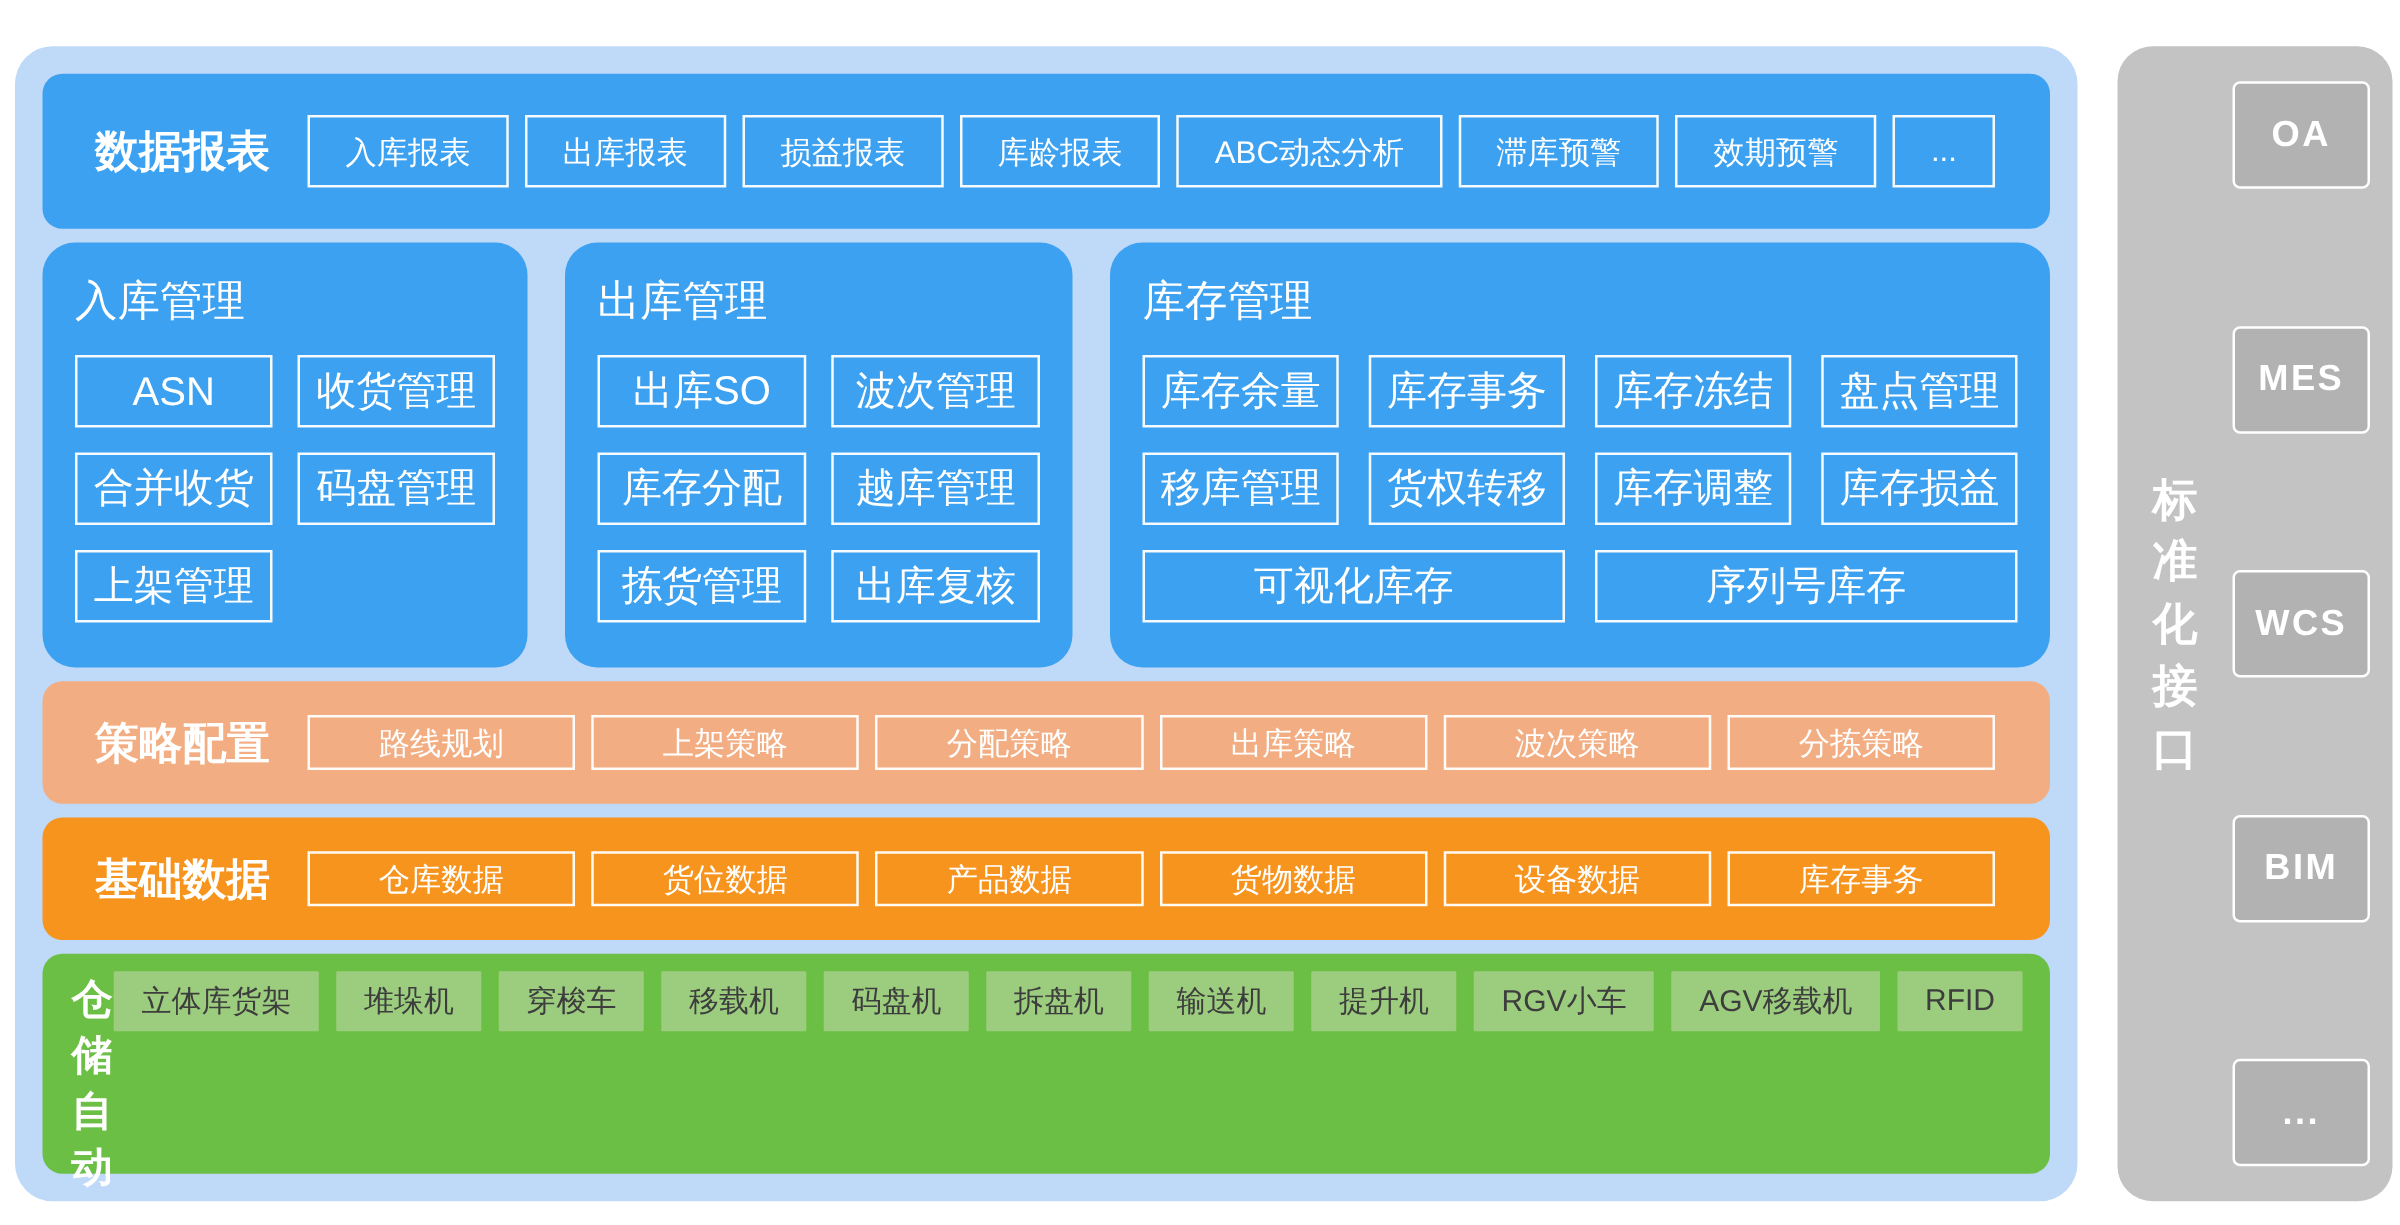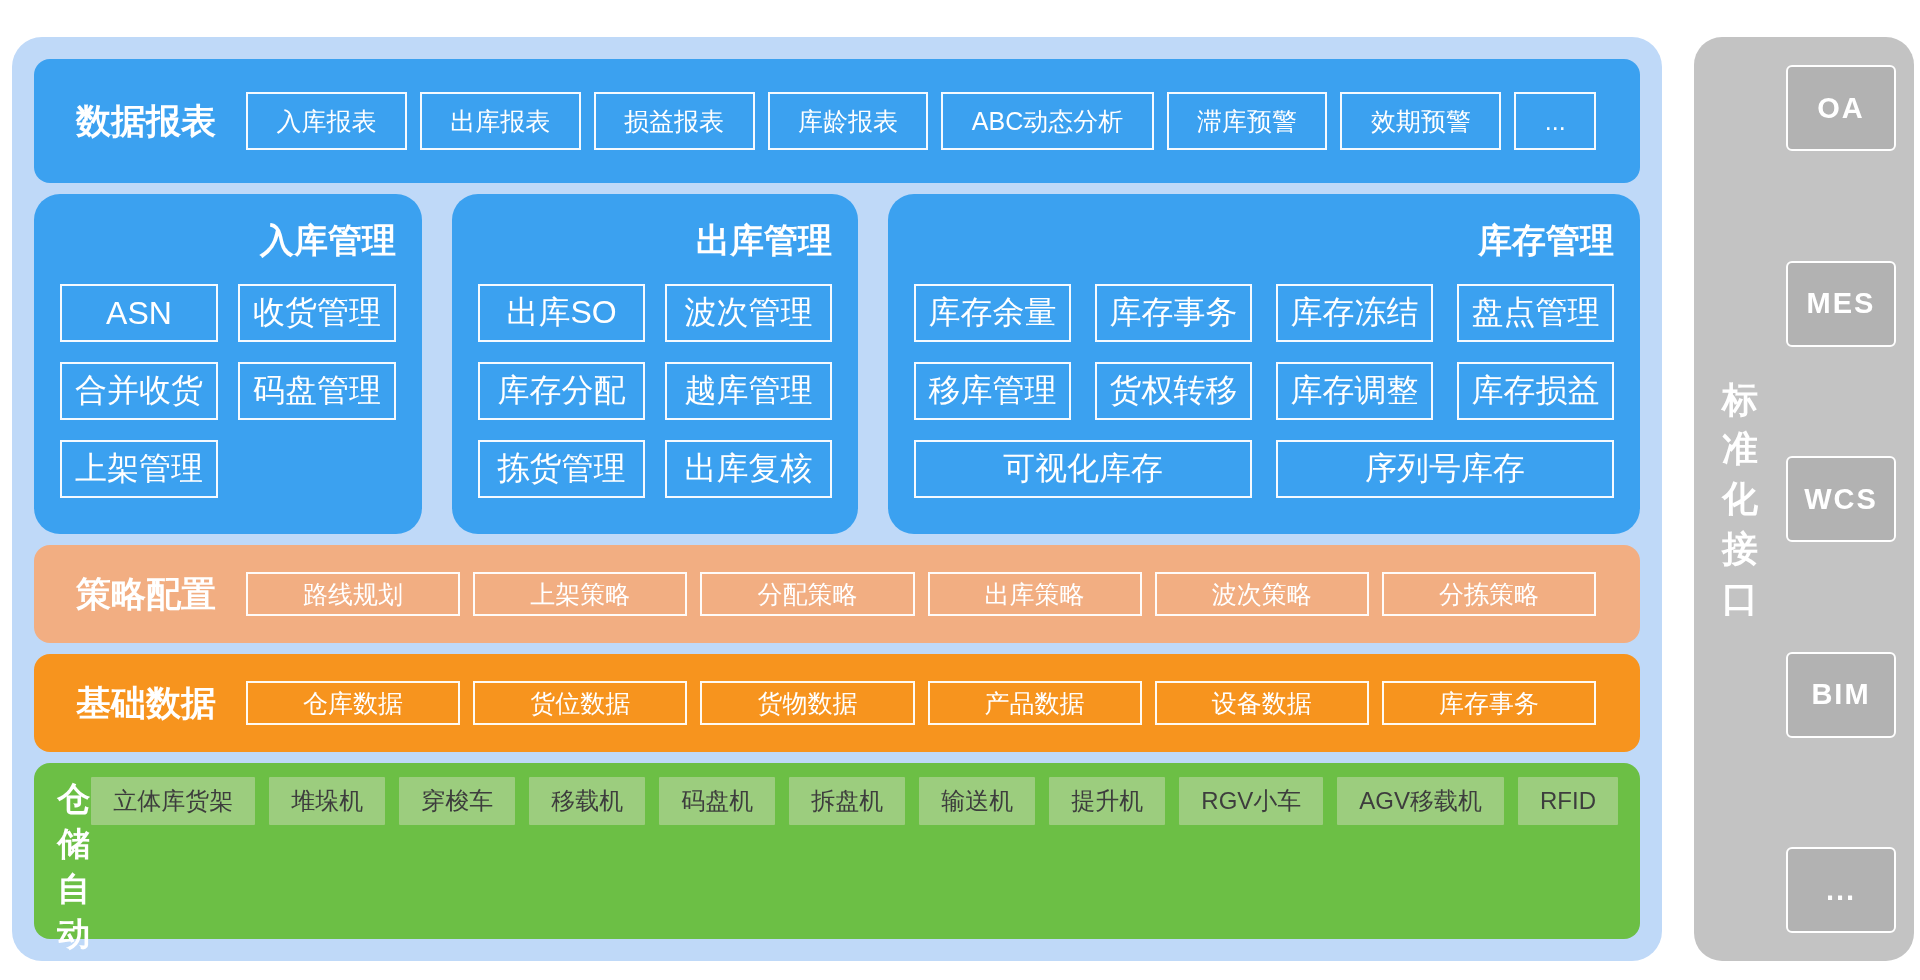--- a/index.html
+++ b/index.html
@@ -20,21 +20,21 @@
   .report-bar { height: 124px; background: #3ba1f0; padding: 0 44px 0 42px; }
   .bar-items { display: flex; flex: 1 1 auto; gap: 13px; align-items: center; }
   .wbox { border: 2px solid rgba(255,255,255,0.95); color: #ffffff; font-size: 25px;
     height: 58px; display: flex; align-items: center; justify-content: center;
     white-space: nowrap; flex: 1 1 auto; padding: 0 10px; }
 
   
   .panels { height: 340px; display: flex; gap: 30px; }
   .panel { background: #3ba1f0; border-radius: 26px; padding: 14px 26px 20px; 
     display: flex; flex-direction: column; }
-  .panel h2 { color: #ffffff; font-size: 34px; font-weight: bold; text-align: right;
+  .panel h2 { color: #ffffff; font-size: 34px; font-weight: normal; text-align: left;
     margin: 10px 0 20px; }
   .panel-inbound  { flex: 0 0 388px; }
   .panel-outbound { flex: 0 0 406px; }
   .panel-inventory{ flex: 1 1 auto; }
   .grid2 { display: grid; grid-template-columns: 1fr 1fr; gap: 20px; }
   .grid4 { display: grid; grid-template-columns: 1fr 1fr 1fr 1fr; gap: 20px 24px; }
   .grid2 .wbox, .grid4 .wbox, .wide-row .wbox { flex: initial; padding: 0; font-size: 32px; }
   .wide-row { display: flex; gap: 24px; margin-top: 20px; }
   .wide-row .wbox { flex: 1 1 0; }
 
@@ -149,22 +149,22 @@
           <div class="wbox">分拣策略</div>
         </div>
     </div>
 
     <div class="hbar base-bar">
       <div class="bar-title">基础数据</div>
       <div class="bar-items">
 
       <div class="wbox">仓库数据</div>
           <div class="wbox">货位数据</div>
+          <div class="wbox">产品数据</div>
           <div class="wbox">货物数据</div>
-          <div class="wbox">产品数据</div>
           <div class="wbox">设备数据</div>
           <div class="wbox">库存事务</div>
         </div>
     </div>
 
     <section class="device">
       <h2>仓储自动化设备接口</h2>
       <div class="device-items">
 
       <div class="gbox">立体库货架</div>

